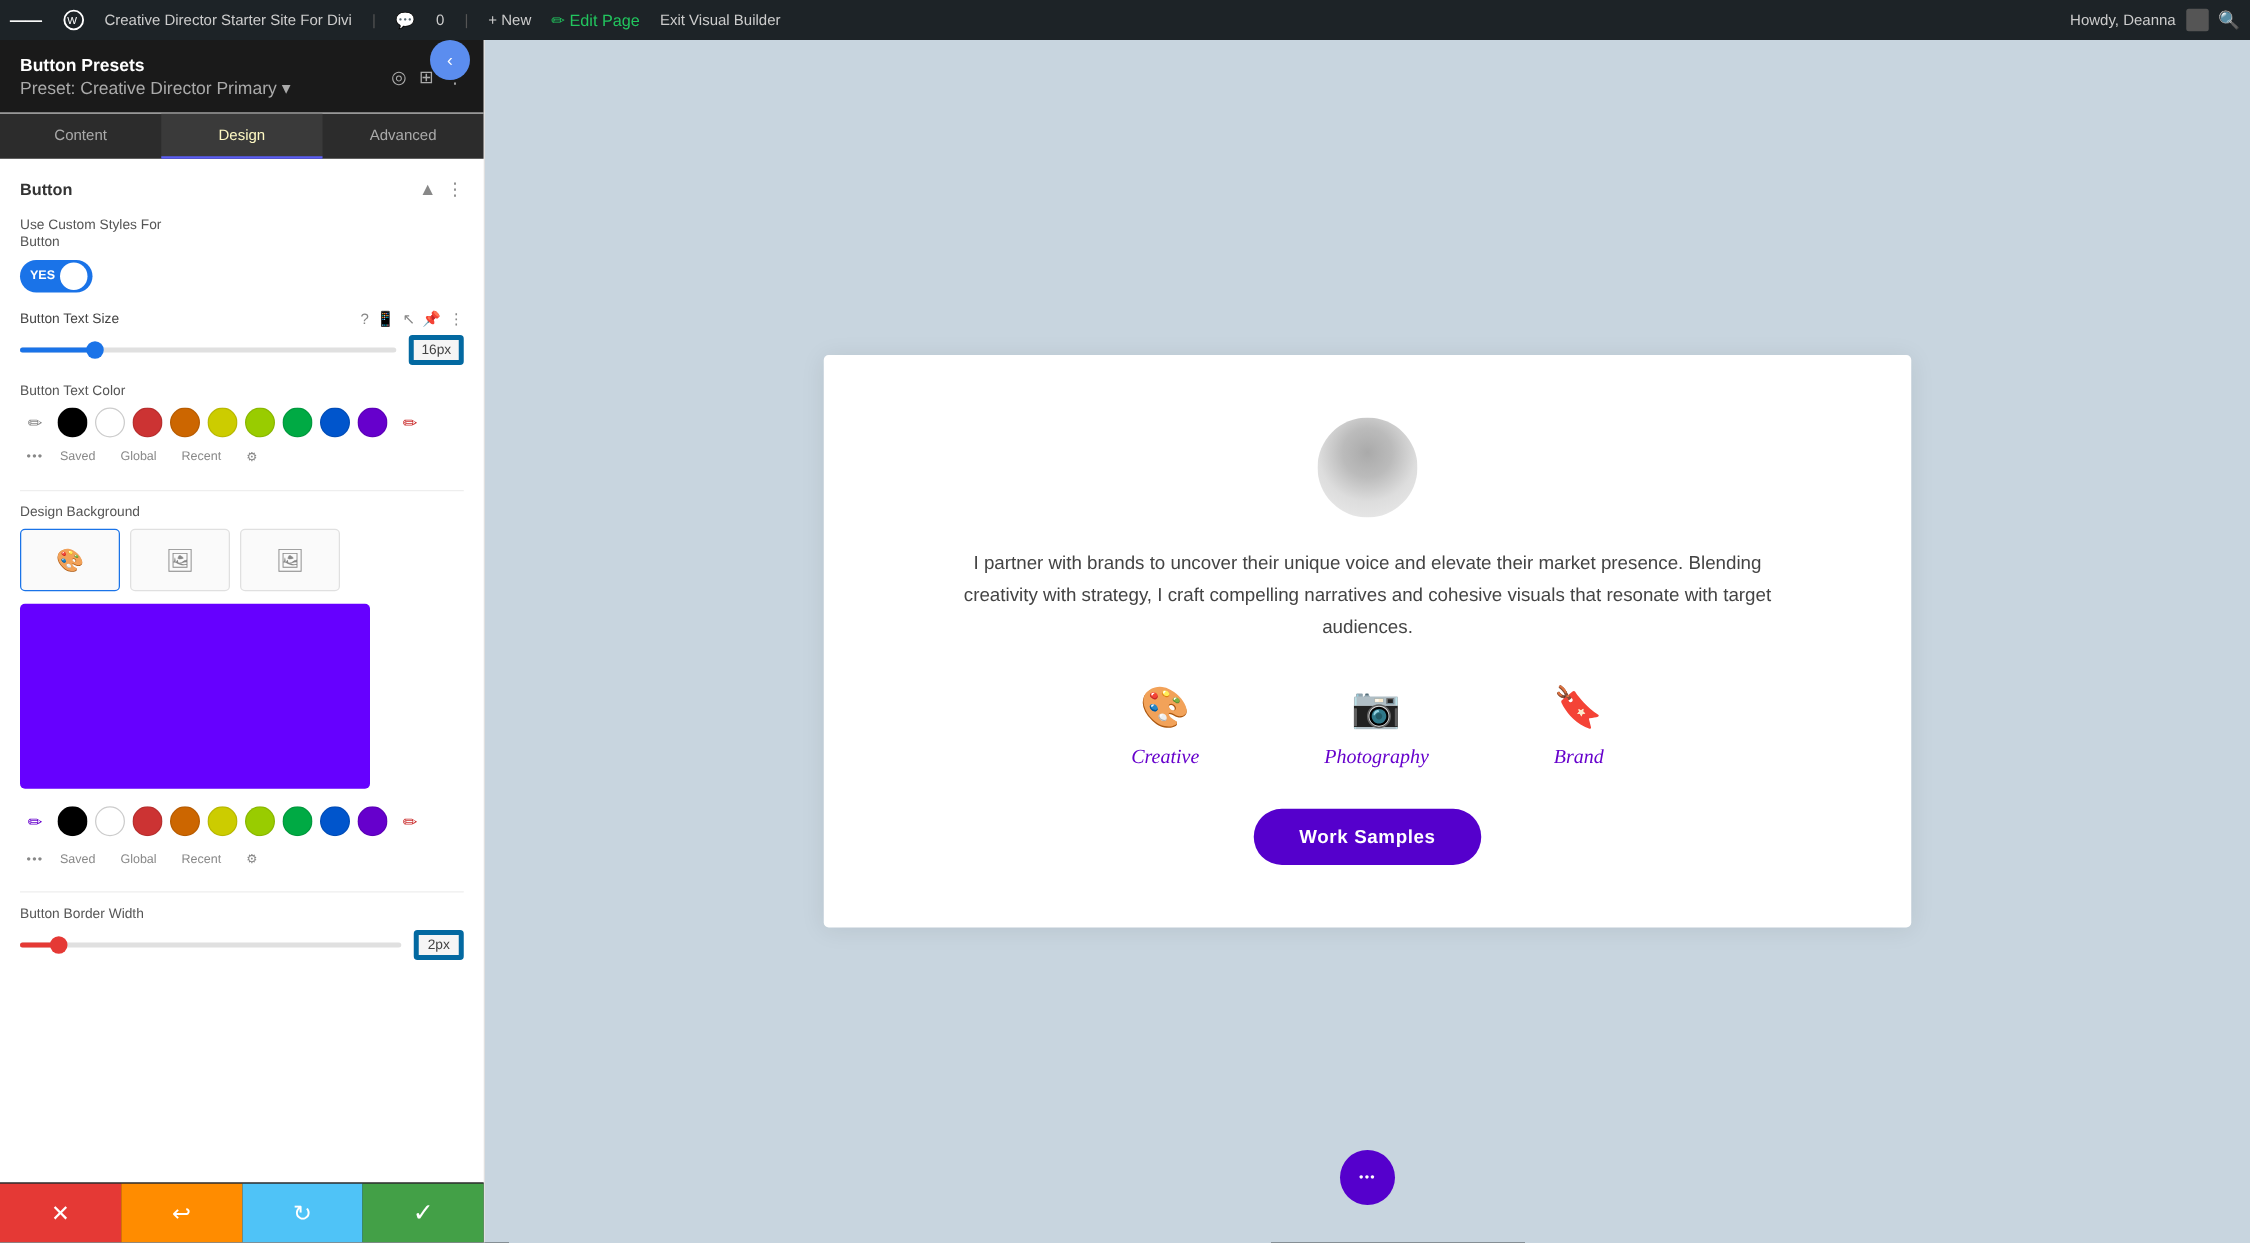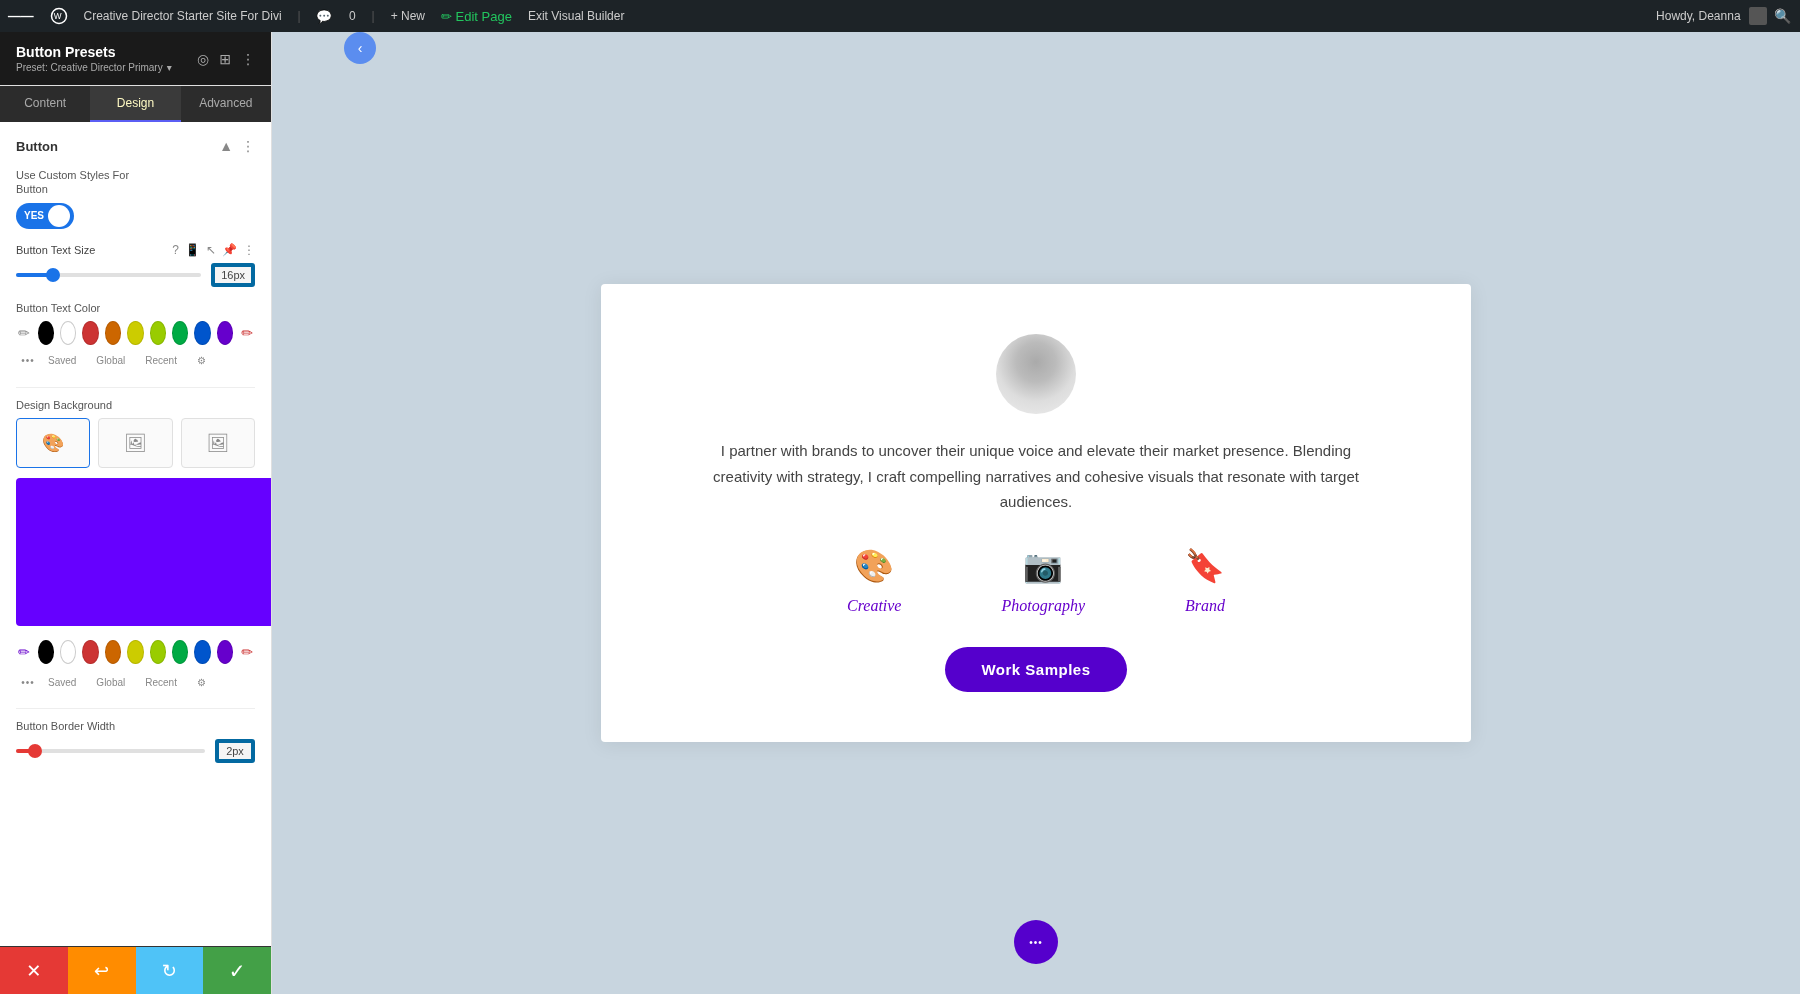--- a/index.html
+++ b/index.html
@@ -19,21 +19,21 @@
     .avatar-small { width: 18px; height: 18px; background: #555; border-radius: 2px; }
 
     
     .main-layout {
       display: flex;
       height: calc(994px - 32px);
     }
 
     
     .left-panel {
-      width: 272px;
+      width: 388px;
       background: #fff;
       display: flex;
       flex-direction: column;
       border-right: 1px solid #e0e0e0;
       overflow-y: auto;
       flex-shrink: 0;
     }
 
     
     .panel-header {
@@ -42,21 +42,21 @@
       background: #1a1a1a;
       color: #fff;
       display: flex;
       align-items: center;
       justify-content: space-between;
     }
     .panel-title { font-size: 14px; font-weight: 600; color: #fff; }
     .panel-header-icons { display: flex; gap: 10px; align-items: center; }
     .panel-header-icons span { color: #aaa; font-size: 14px; cursor: pointer; }
     .preset-label { font-size: 11px; color: #aaa; margin-top: 2px; display: flex; align-items: center; gap: 4px; }
-    .preset-label span { color: #aaa; font-size: 10px; }
+    .preset-label span { color: #aaa; font-size: 14px; }
 
     
     .panel-tabs {
       display: flex;
       background: #2c2c2c;
     }
     .panel-tab {
       flex: 1;
       padding: 10px 0;
       text-align: center;

